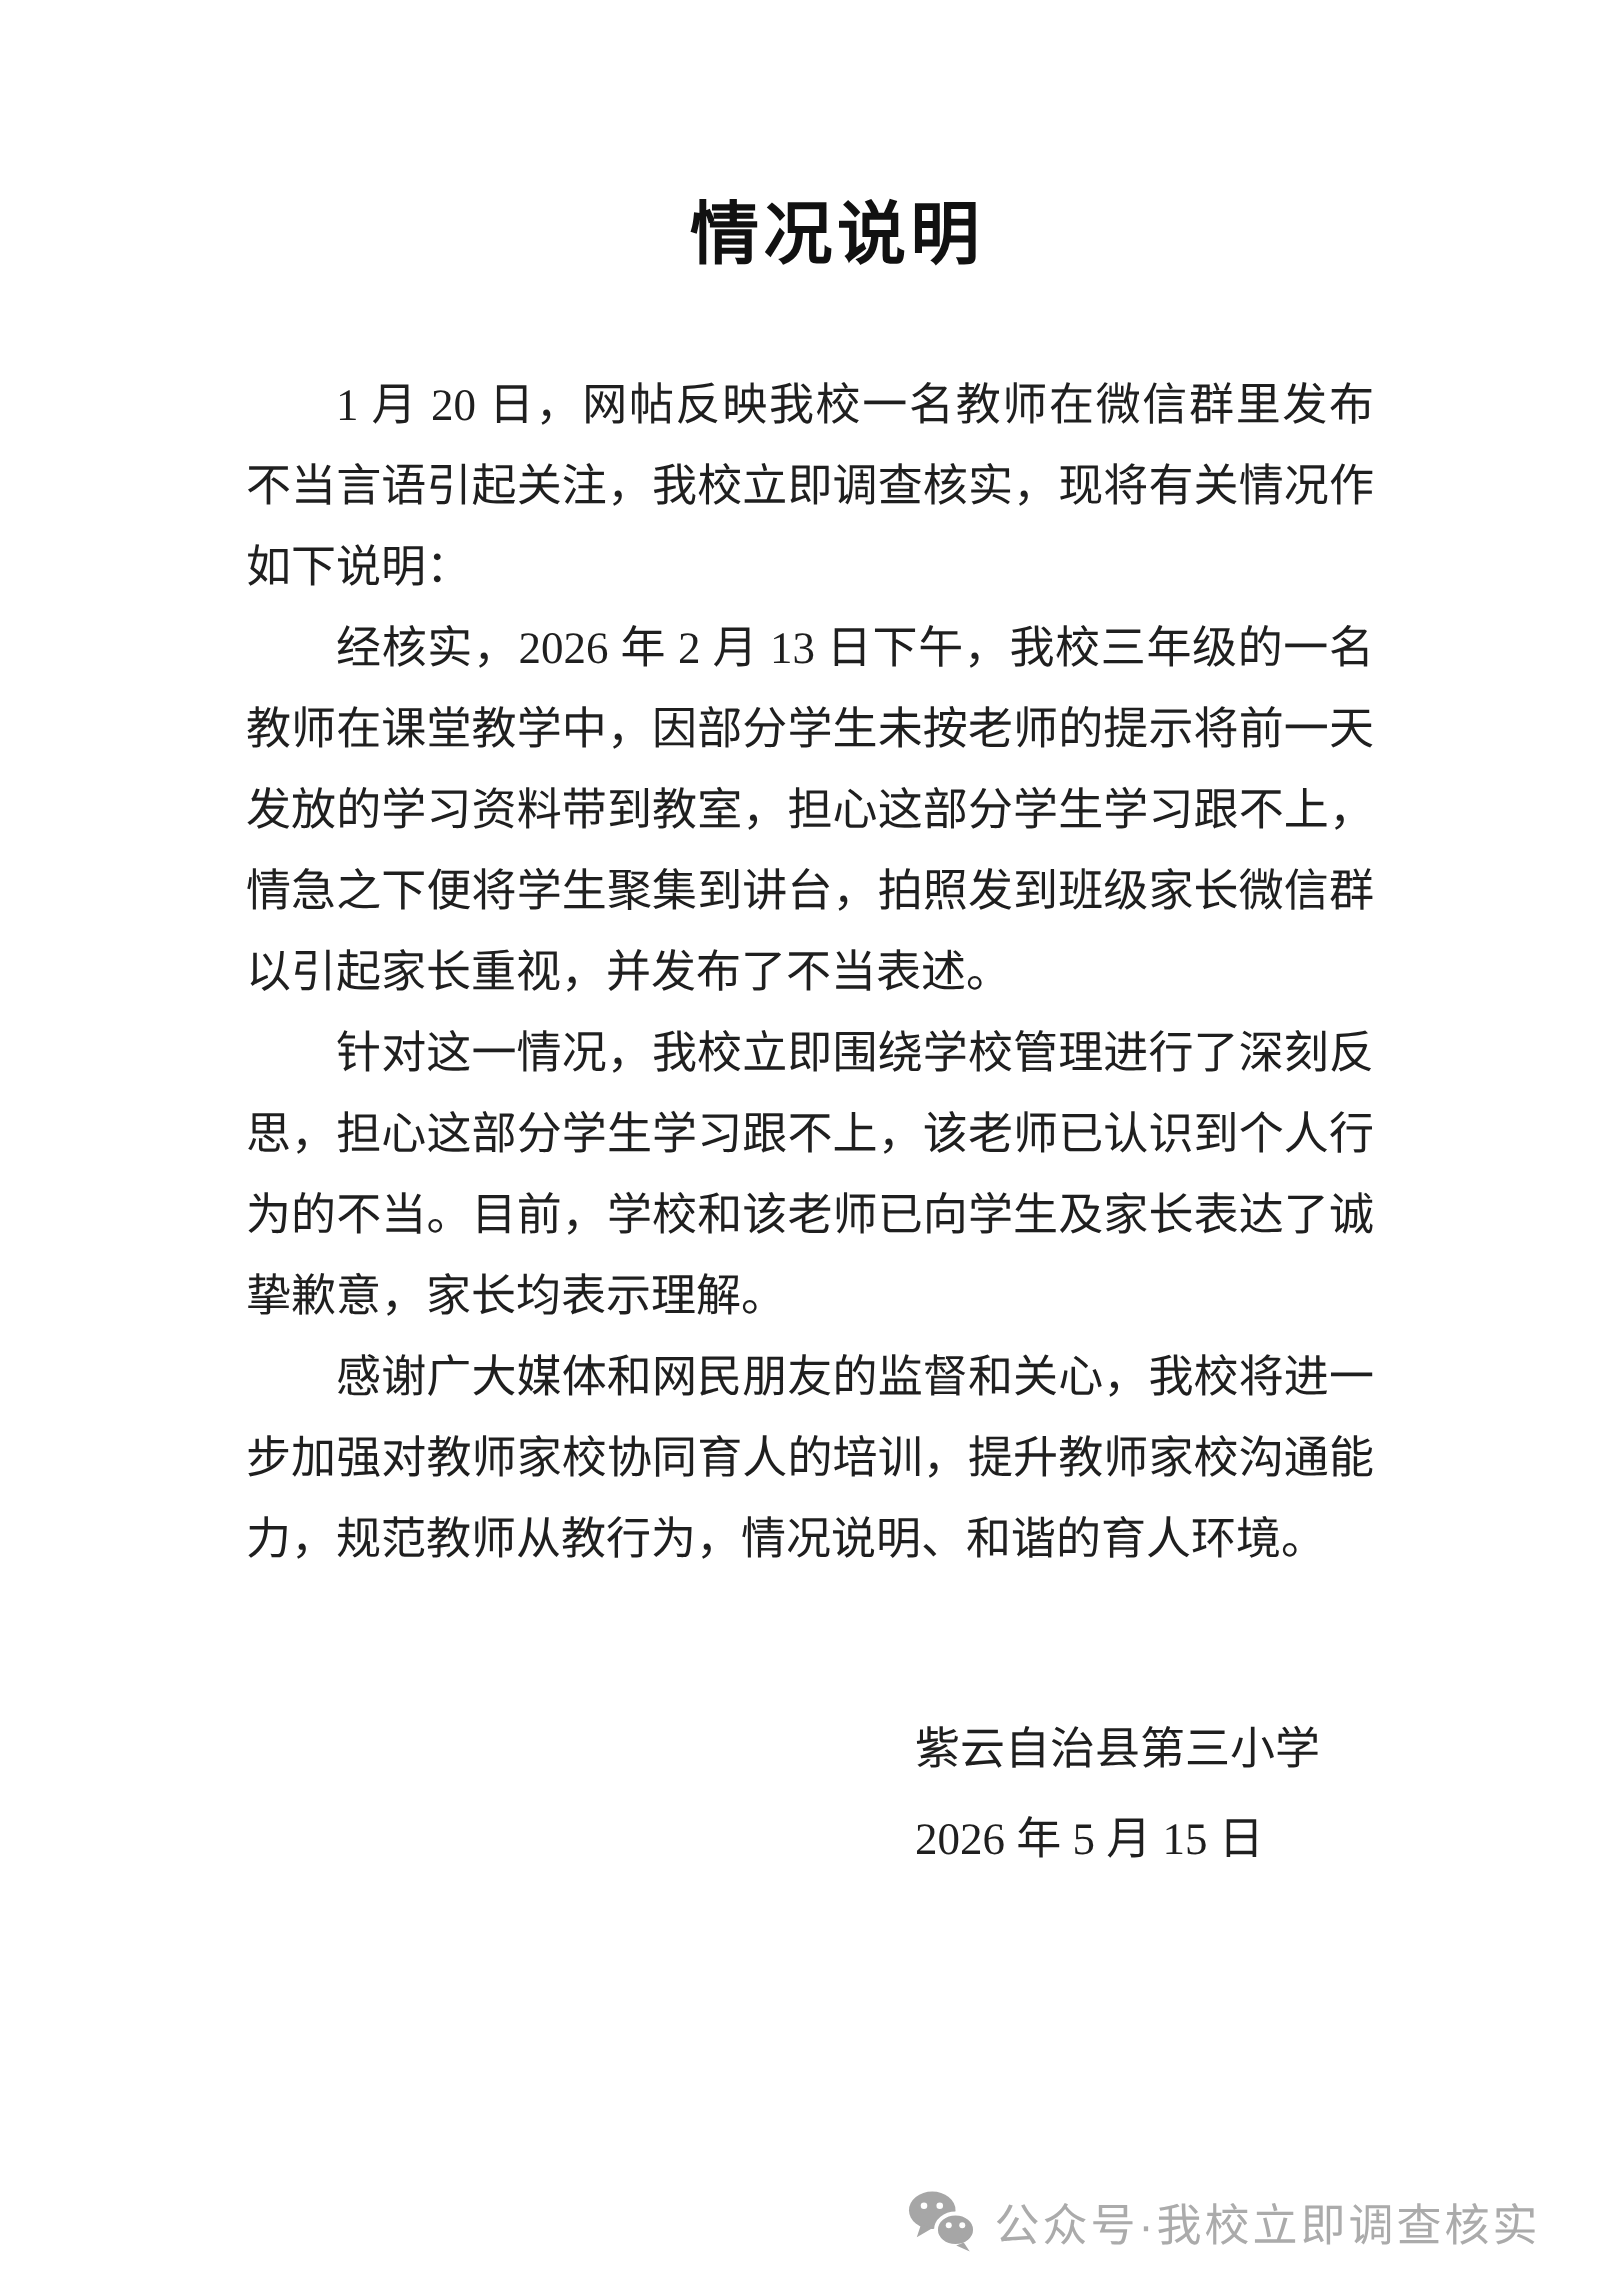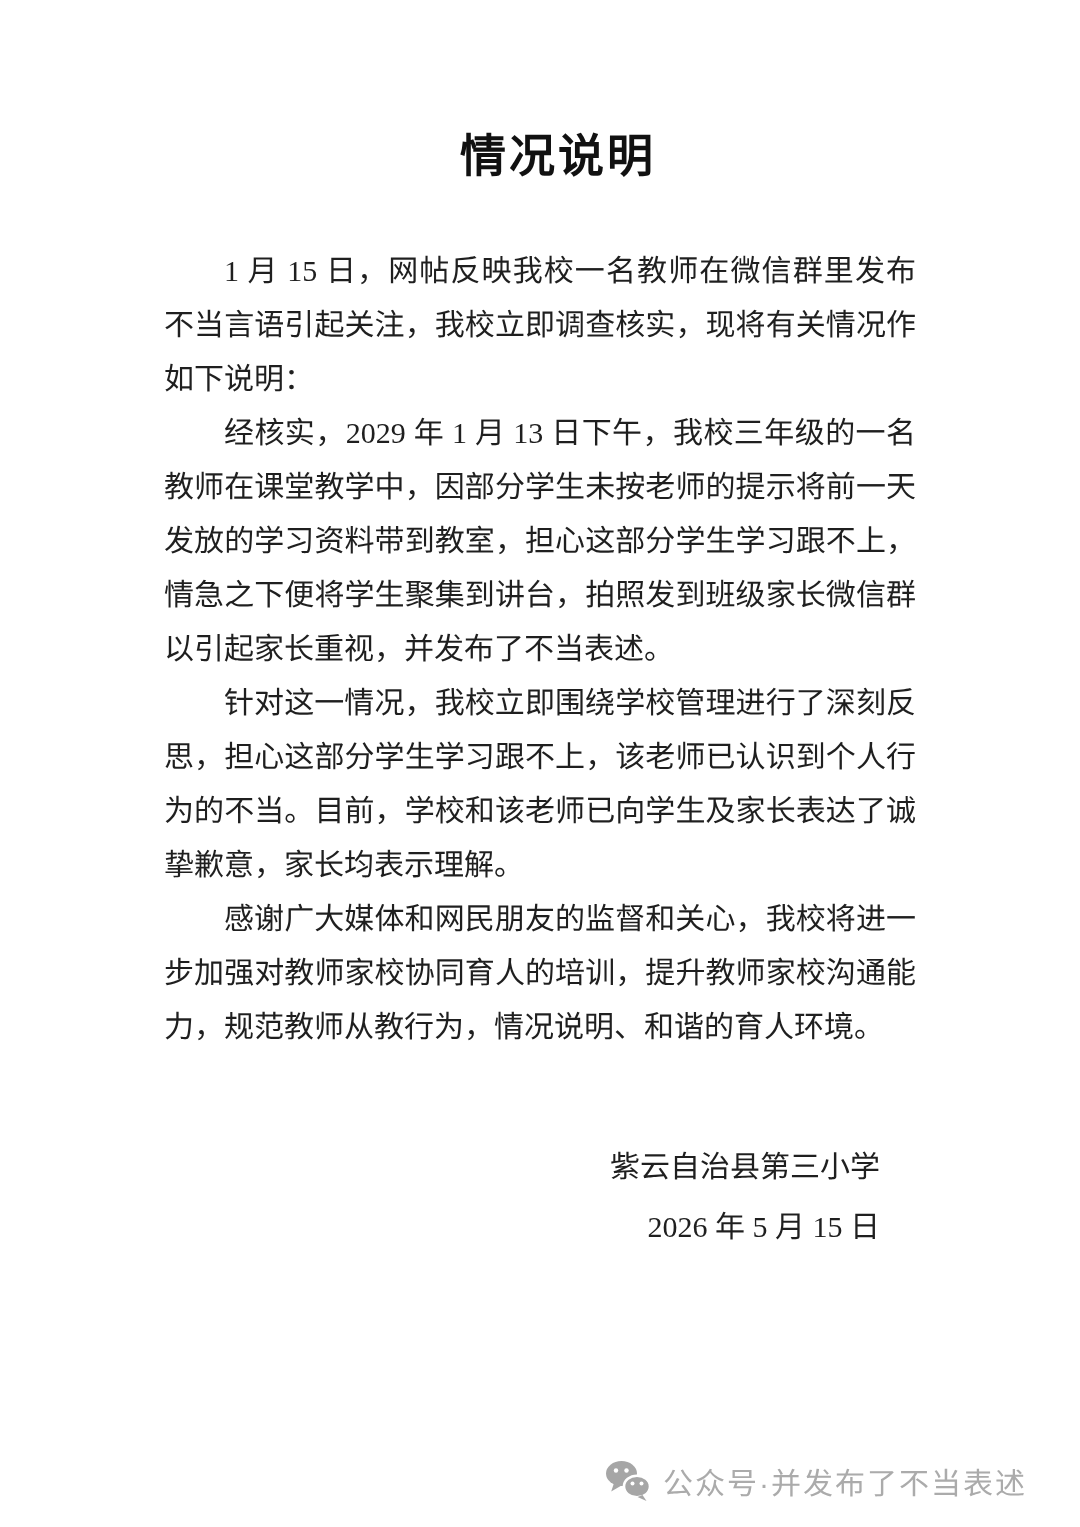--- a/index.html
+++ b/index.html
@@ -39,21 +39,21 @@
     text-align: justify;
     text-justify: inter-character;
   }
   .doc-body p {
     text-indent: 2em;
     margin: 0;
   }
   .sign-block {
     width: max-content;
     margin: 86px 200px 0 auto;
-    text-align: right;
+    text-align: left;
     font-size: 30px;
     line-height: 54px;
   }
   .sign-date { margin-top: 6px; }
   .footer {
     position: absolute;
     left: 605px;
     bottom: 24px;
     display: flex;
     align-items: center;
@@ -69,22 +69,22 @@
   .wechat-icon .sep { stroke: var(--background); }
 </style>
 </head>
 <body>
 
 <div class="page">
 
   <h1 class="doc-title">情况说明</h1>
 
   <div class="doc-body">
-    <p>1 月 15 日，网帖反映我校一名教师在微信群里发布不当言语引起关注，我校立即调查核实，现将有关情况作如下说明：</p>
-    <p>经核实，2029 年 1 月 13 日下午，我校三年级的一名教师在课堂教学中，因部分学生未按老师的提示将前一天发放的学习资料带到教室，担心这部分学生学习跟不上，情急之下便将学生聚集到讲台，拍照发到班级家长微信群以引起家长重视，并发布了不当表述。</p>
+    <p>1 月 20 日，网帖反映我校一名教师在微信群里发布不当言语引起关注，我校立即调查核实，现将有关情况作如下说明：</p>
+    <p>经核实，2026 年 2 月 13 日下午，我校三年级的一名教师在课堂教学中，因部分学生未按老师的提示将前一天发放的学习资料带到教室，担心这部分学生学习跟不上，情急之下便将学生聚集到讲台，拍照发到班级家长微信群以引起家长重视，并发布了不当表述。</p>
     <p>针对这一情况，我校立即围绕学校管理进行了深刻反思，担心这部分学生学习跟不上，该老师已认识到个人行为的不当。目前，学校和该老师已向学生及家长表达了诚挚歉意，家长均表示理解。</p>
     <p>感谢广大媒体和网民朋友的监督和关心，我校将进一步加强对教师家校协同育人的培训，提升教师家校沟通能力，规范教师从教行为，情况说明、和谐的育人环境。</p>
   </div>
 
   <div class="sign-block">
     <div class="sign-name">紫云自治县第三小学</div>
     <div class="sign-date">2026 年 5 月 15 日</div>
   </div>
 
   <div class="footer">
@@ -93,16 +93,16 @@
         <ellipse class="bubble" cx="16.5" cy="13.5" rx="15.5" ry="12.5"></ellipse>
         <path class="bubble" d="M9 23 L6.2 31.5 L16.5 25.5 Z"></path>
         <circle class="eye" cx="11" cy="10.5" r="2.2"></circle>
         <circle class="eye" cx="21.5" cy="10.5" r="2.2"></circle>
         <ellipse class="bubble sep" cx="32" cy="26.5" rx="13" ry="10.8" stroke-width="2.6"></ellipse>
         <path class="bubble" d="M37.5 35 L41.5 41 L32.5 37 Z"></path>
         <circle class="eye" cx="27.5" cy="23.5" r="2"></circle>
         <circle class="eye" cx="36.5" cy="23.5" r="2"></circle>
       </svg>
     </span>
-    <span>公众号·并发布了不当表述</span>
+    <span>公众号·我校立即调查核实</span>
   </div>
 
 </div>
 
 </body></html>

